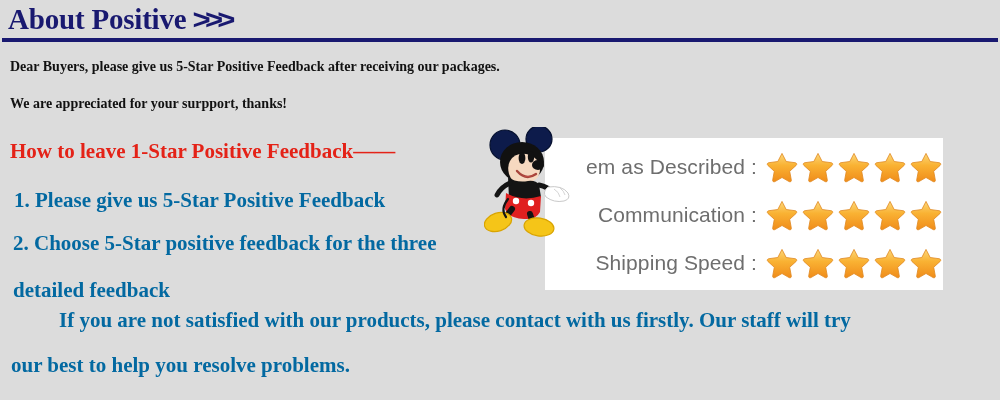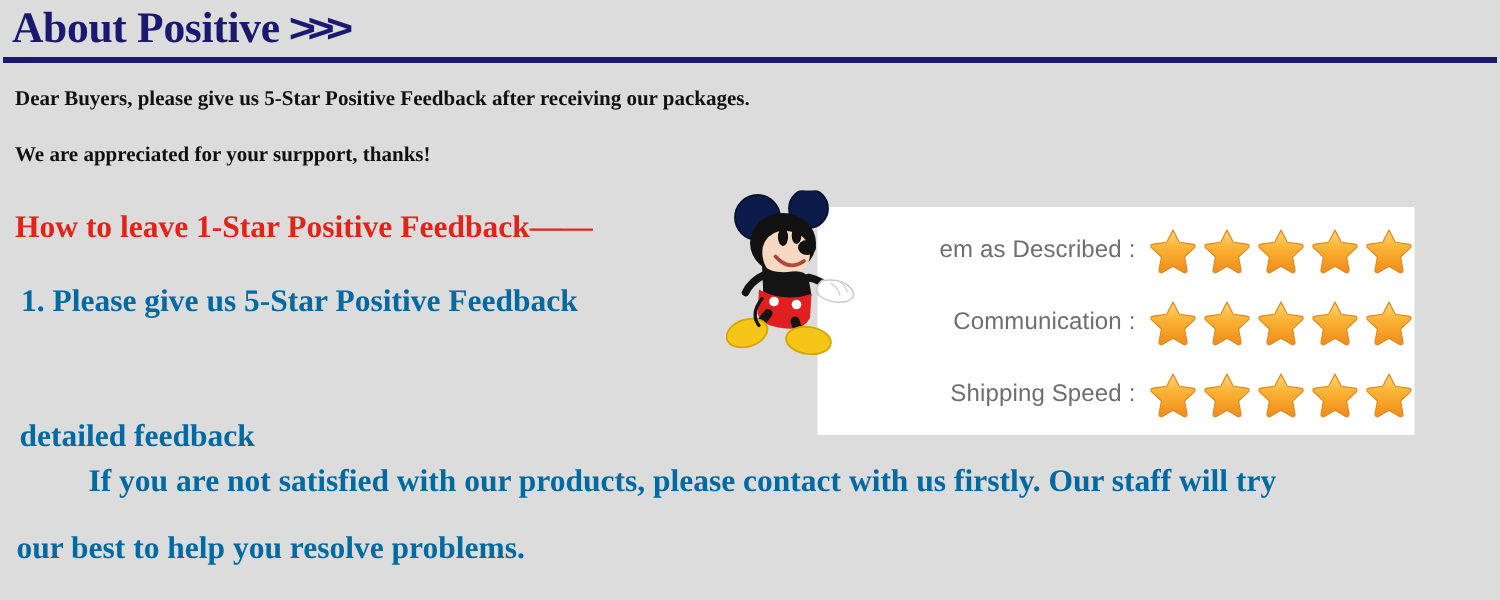--- a/index.html
+++ b/index.html
@@ -95,21 +95,21 @@
   .rr1 { top: 54px; }
   .rr2 { top: 102px; }
 
   .rating-label {
     width: 230px;
     text-align: right;
     padding-right: 8px;
     box-sizing: border-box;
     font-family: "Liberation Sans", sans-serif;
     font-weight: normal;
-    font-size: 16px;
+    font-size: 21px;
     color: #6e6e6e;
     letter-spacing: 0.1px;
     white-space: nowrap;
   }
   .stars {
     display: flex;
     align-items: center;
     gap: 2px;
   }
   .star-svg { display: block; }
@@ -131,20 +131,21 @@
 
   <div class="header-title">
     <span>About Positive</span><span class="chev-group">&gt;&gt;&gt;</span>
   </div>
   <div class="header-rule"></div>
 
   <div class="line l-black ln1">Dear Buyers, please give us 5-Star Positive Feedback after receiving our packages.</div>
   <div class="line l-black ln2">We are appreciated for your surpport, thanks!</div>
   <div class="line l-red ln3">How to leave 1-Star Positive Feedback——</div>
   <div class="line l-navy ln4">1. Please give us 5-Star Positive Feedback</div>
+  <div class="line l-navy ln5">2. Choose 5-Star positive feedback for the three</div>
   <div class="line l-navy ln6">detailed feedback</div>
   <div class="line l-navy ln7">If you are not satisfied with our products, please contact with us firstly. Our staff will try</div>
   <div class="line l-navy ln8">our best to help you resolve problems.</div>
 
   <div class="ratings-panel">
 
     <div class="rating-row rr0">
       <div class="rating-label">em as Described :</div>
       <div class="stars">
         <span>

